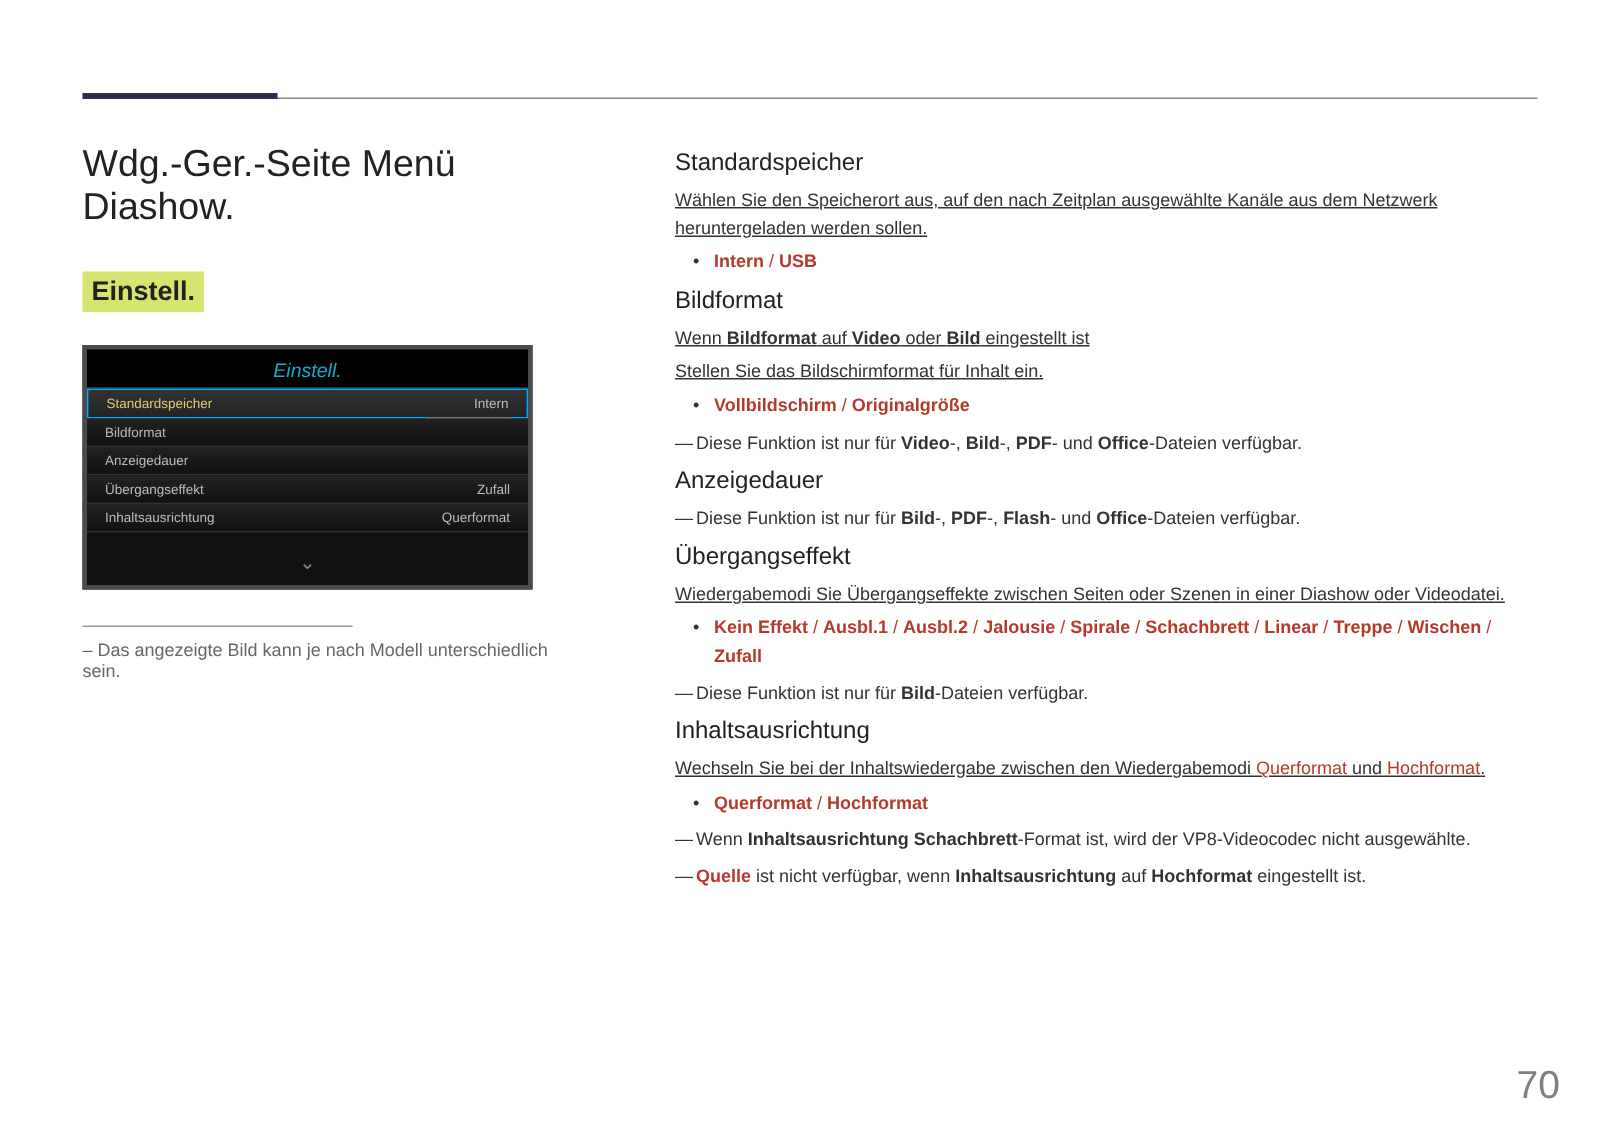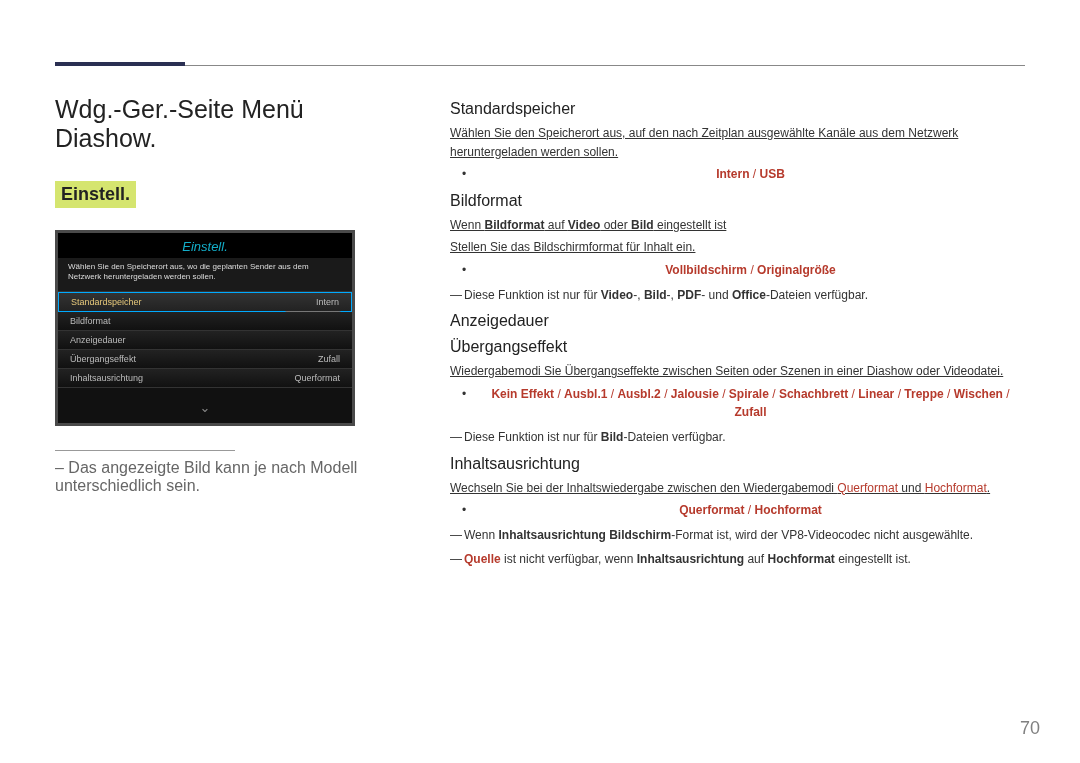--- a/index.html
+++ b/index.html
@@ -114,21 +114,21 @@
     background: #111;
   }
   .left-hr {
     margin-top: 24px;
     margin-bottom: 8px;
     width: 180px;
     border: none;
     border-top: 1px solid #999;
   }
   .caption-note {
-    font-size: 16px;
+    font-size: 12px;
     color: #666;
   }
   
   h3.section {
     font-size: 16px;
     font-weight: 500;
     margin-top: 8px;
     margin-bottom: 6px;
   }
   h3.section.first { margin-top: 0; }
@@ -143,53 +143,51 @@
     content: "―";
     position: absolute;
     left: 0;
     top: 0;
     color: #333;
   }
   ul.opts {
     list-style: none;
     margin: 2px 0 6px 0;
     padding-left: 26px;
-    text-align: center;
   }
   ul.opts li { position: relative; margin-bottom: 2px; }
   ul.opts li::before {
     content: "•";
     position: absolute;
     left: -14px;
     color: #333;
   }
   .red { color: #b63a2c; }
   .bold { font-weight: 600; }
   .pagenum {
     position: absolute;
     bottom: 24px;
     right: 40px;
-    font-size: 18px;
+    font-size: 26px;
     color: #808080;
     font-weight: 300;
   }
 </style>
 </head>
 <body>
 
 <div class="topbar"></div>
 <div class="topbar-accent"></div>
 
 <div class="left-col">
   <h1 class="main-title">Wdg.-Ger.-Seite Menü Diashow.</h1>
   <h2 class="einstell">Einstell.</h2>
 
   <div class="device-screenshot">
     <div class="ds-title">Einstell.</div>
-    <div class="ds-desc">Wählen Sie den Speicherort aus, wo die geplanten Sender aus dem Netzwerk heruntergeladen werden sollen.</div>
     <div class="ds-list">
       <div class="ds-row highlight">
         <span class="label">Standardspeicher</span>
         <span class="value">Intern</span>
       </div>
       <div class="ds-close-wrap">
         <span class="ds-close-btn">Schließen</span>
       </div>
       <div class="ds-row normal">
         <span class="label">Bildformat</span>
@@ -235,20 +233,23 @@
   <ul class="opts">
     <li class="bullet-line">
       <span class="red bold">Vollbildschirm</span><span class="red"> / </span><span class="red bold">Originalgröße</span>
     </li>
   </ul>
   <div class="note-text">
     <span>Diese Funktion ist nur für </span><span class="bold">Video</span>-, <span class="bold">Bild</span>-, <span class="bold">PDF</span>- und <span class="bold">Office</span><span>-Dateien verfügbar.</span>
   </div>
 
   <h3 class="section">Anzeigedauer</h3>
+  <div class="note-text">
+    <span>Diese Funktion ist nur für </span><span class="bold">Bild</span>-, <span class="bold">PDF</span>-, <span class="bold">Flash</span>- und <span class="bold">Office</span><span>-Dateien verfügbar.</span>
+  </div>
 
   <h3 class="section">Übergangseffekt</h3>
   <div class="body-text">Wiedergabemodi Sie Übergangseffekte zwischen Seiten oder Szenen in einer Diashow oder Videodatei.</div>
   <ul class="opts">
     <li class="bullet-line">
       <span class="red bold">Kein Effekt</span><span class="red"> / </span><span class="red bold">Ausbl.1</span><span class="red"> / </span><span class="red bold">Ausbl.2</span><span class="red"> / </span><span class="red bold">Jalousie</span><span class="red"> / </span><span class="red bold">Spirale</span><span class="red"> / </span><span class="red bold">Schachbrett</span><span class="red"> / </span><span class="red bold">Linear</span><span class="red"> / </span><span class="red bold">Treppe</span><span class="red"> / </span><span class="red bold">Wischen</span><span class="red"> / </span><span class="red bold">Zufall</span>
     </li>
   </ul>
   <div class="note-text">
     <span>Diese Funktion ist nur für </span><span class="bold">Bild</span><span>-Dateien verfügbar.</span>
@@ -257,20 +258,20 @@
   <h3 class="section">Inhaltsausrichtung</h3>
   <div class="body-text">
     <span>Wechseln Sie bei der Inhaltswiedergabe zwischen den Wiedergabemodi </span><span class="red">Querformat</span><span> und </span><span class="red">Hochformat</span><span>.</span>
   </div>
   <ul class="opts">
     <li class="bullet-line">
       <span class="red bold">Querformat</span><span class="red"> / </span><span class="red bold">Hochformat</span>
     </li>
   </ul>
   <div class="note-text">
-    <span>Wenn </span><span class="bold">Inhaltsausrichtung Bildschirm</span><span>-Format ist, wird der VP8-Videocodec nicht ausgewählte.</span>
+    <span>Wenn </span><span class="bold">Inhaltsausrichtung Schachbrett</span><span>-Format ist, wird der VP8-Videocodec nicht ausgewählte.</span>
   </div>
   <div class="note-text">
     <span class="red bold">Quelle</span><span> ist nicht verfügbar, wenn </span><span class="bold">Inhaltsausrichtung</span><span> auf </span><span class="bold">Hochformat</span><span> eingestellt ist.</span>
   </div>
 </div>
 
 <div class="pagenum">70</div>
 
 </body></html>

